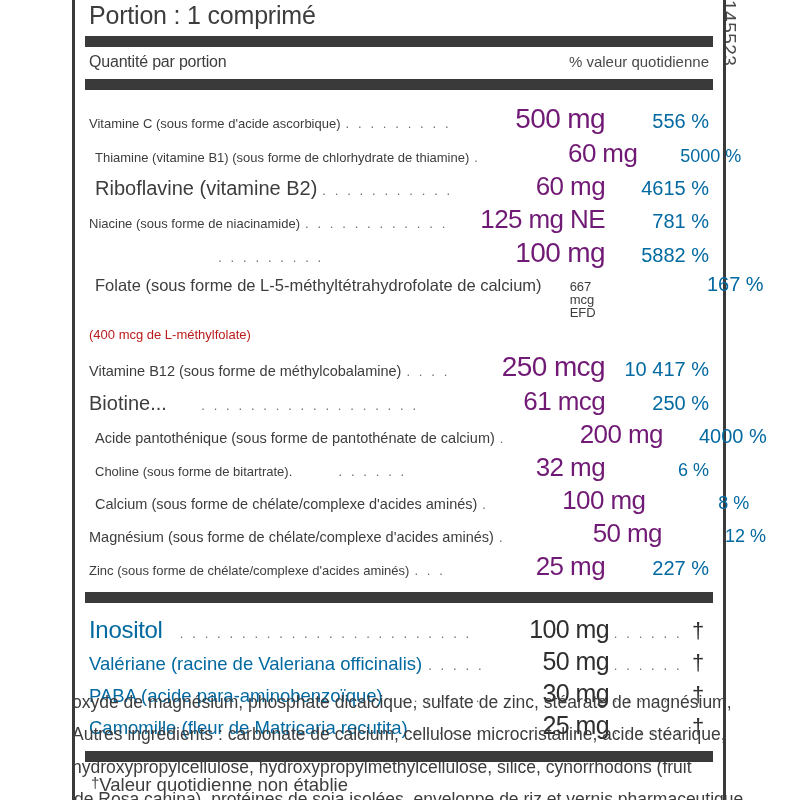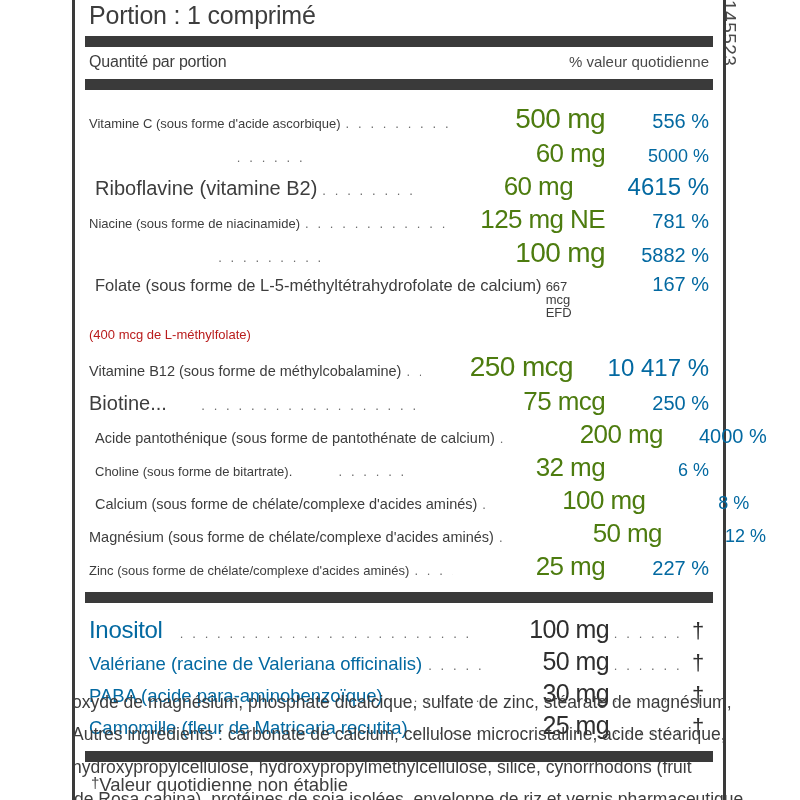--- a/index.html
+++ b/index.html
@@ -99,21 +99,21 @@
     font-size: 13px;
     letter-spacing: 2.6px;
     padding: 0 5px;
     text-align: center;
     min-width: 6px;
   }
   .r-amt {
     flex: 0 0 auto;
     text-align: right;
     white-space: nowrap;
-    color: #4d7c0f;
+    color: #701a75;
     font-family: "Liberation Sans", sans-serif;
     font-weight: normal;
     width: 152px;
     letter-spacing: -0.6px;
   }
   .r-dv {
     flex: 0 0 auto;
     width: 104px;
     text-align: right;
     white-space: nowrap;
@@ -121,27 +121,27 @@
   }
 
   
   .s-xs .r-name { font-size: 13px; }
   .s-sm .r-name { font-size: 14.5px; }
   .s-md .r-name { font-size: 16.5px; }
   .s-lg .r-name { font-size: 20px; }
 
   .s-xs { margin: 7px 0; }
   .s-sm { margin: 7px 0; }
-  .s-md { margin: 7px 0; }
+  .s-md { margin: 7px 0; gap: 24px; }
   .s-lg { margin: 6px 0; }
   .a-md .r-amt { font-size: 26px; }
   .a-lg .r-amt { font-size: 28px; }
   .d-sm .r-dv { font-size: 18px; }
   .d-md .r-dv { font-size: 20px; }
-  .d-lg .r-dv { font-size: 24px; padding-left: 32px; }
+  .d-lg .r-dv { font-size: 20px; }
 
   .row.indent .r-name { padding-left: 6px; }
 
   
   .subline {
     font-size: 13px;
     color: #b91c1c;
     padding: 1px 0 4px 0;
     margin-right: 96px;
   }
@@ -252,20 +252,21 @@
     <div class="rows">
 
       <div class="row s-xs a-lg d-md">
         <span class="r-name">Vitamine C (sous forme d'acide ascorbique)</span>
         <span class="r-lead">. .  .      . . . . . .</span>
         <span class="r-amt">500 mg</span>
         <span class="r-dv">556 %</span>
       </div>
 
       <div class="row s-xs a-md d-sm indent">
+        <span class="r-name">Thiamine (vitamine B1) (sous forme de chlorhydrate de thiamine)</span>
         <span class="r-lead">. . . . . .</span>
         <span class="r-amt">60 mg</span>
         <span class="r-dv">5000 %</span>
       </div>
 
       <div class="row s-lg a-md d-lg indent">
         <span class="r-name">Riboflavine (vitamine B2)</span>
         <span class="r-lead">. . . . . . . . . . . . . . . .</span>
         <span class="r-amt">60 mg</span>
         <span class="r-dv">4615 %</span>
@@ -296,21 +297,21 @@
       <div class="row s-sm a-lg d-lg">
         <span class="r-name">Vitamine B12 (sous forme de méthylcobalamine)</span>
         <span class="r-lead">. . . . . . . . . .</span>
         <span class="r-amt">250 mcg</span>
         <span class="r-dv">10 417 %</span>
       </div>
 
       <div class="row s-lg a-md d-md">
         <span class="r-name">Biotine...</span>
         <span class="r-lead">. . . . . . . . . . . . . . . . . .</span>
-        <span class="r-amt">75 mcg</span>
+        <span class="r-amt">61 mcg</span>
         <span class="r-dv">250 %</span>
       </div>
 
       <div class="row s-sm a-md d-md indent">
         <span class="r-name">Acide pantothénique (sous forme de pantothénate de calcium)</span>
         <span class="r-lead">. .</span>
         <span class="r-amt">200 mg</span>
         <span class="r-dv">4000 %</span>
       </div>
 

